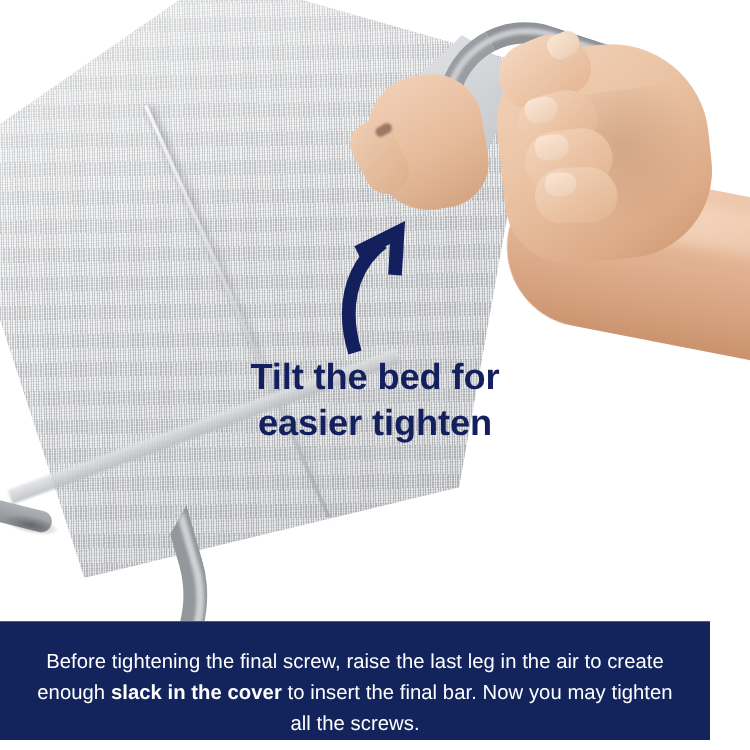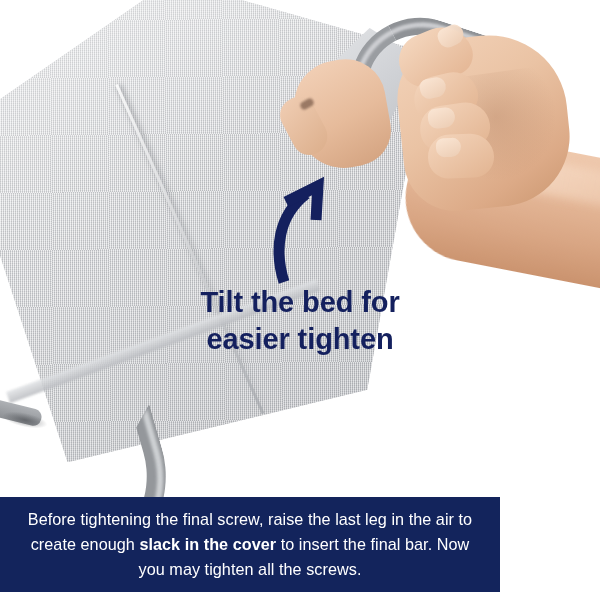--- a/index.html
+++ b/index.html
@@ -316,26 +316,26 @@
     font-weight: bold;
     line-height: 1.28;
     letter-spacing: -.1px;
   }
 
   
   #banner {
     position: absolute;
     left: 0;
     top: 497px;
-    width: 500px;
+    width: 568px;
     height: 95px;
     background: #13245c;
     color: #ffffff;
     display: flex;
-    align-items: center;
+    align-items: flex-end;
     justify-content: center;
     box-sizing: border-box;
     padding: 0 26px;
   }
   #banner-text {
     text-align: center;
     font-size: 16.2px;
     line-height: 1.55;
     letter-spacing: .05px;
   }

